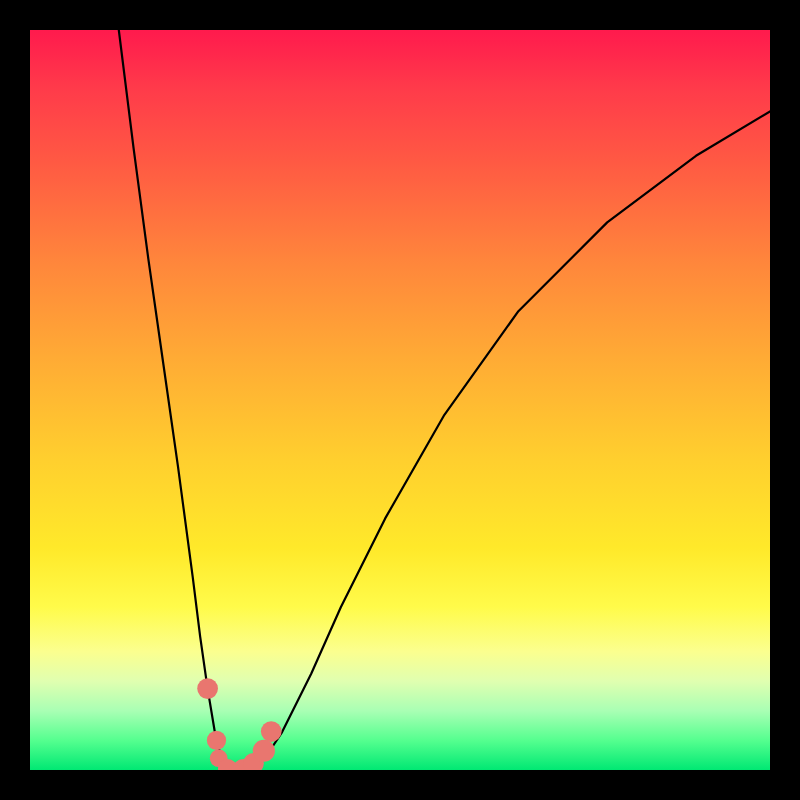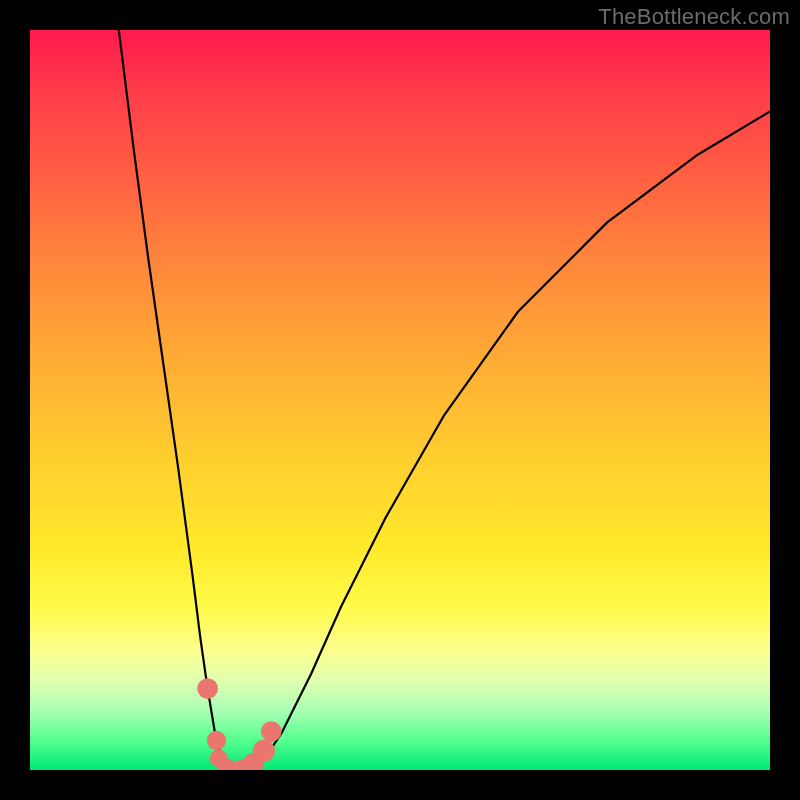--- a/index.html
+++ b/index.html
@@ -58,21 +58,20 @@
   svg.curve {
     position: absolute;
     inset: 0;
   }
 </style>
 </head>
 <body>
 
 <div class="frame">
 
-  <div class="watermark">TheBottleneck.com</div>
 
   <div class="plot">
     <div class="gradient"></div>
     <svg class="curve" viewBox="0 0 740 740" preserveAspectRatio="none">
       <path id="curve-path" fill="none" stroke-width="2.2" stroke-linecap="round" stroke-linejoin="round" d="M88.80 0.00 L103.60 118.40 L118.40 229.40 L133.20 333.00 L148.00 436.60 L162.80 547.60 L170.20 606.80 L177.60 658.60 L185.00 703.00 L192.40 732.60 L199.80 740.00 L207.20 740.00 L222.00 736.30 L236.80 725.20 L251.60 703.00 L281.20 643.80 L310.80 577.20 L355.20 488.40 L414.40 384.80 L488.40 281.20 L577.20 192.40 L666.00 125.80 L740.00 81.40" stroke="#000000"></path>
       <g id="markers">
           <circle cx="177.60" cy="658.60" r="10.36" fill="#e9766f"></circle>
           <circle cx="186.48" cy="710.40" r="9.62" fill="#e9766f"></circle>
           <circle cx="188.70" cy="728.16" r="8.88" fill="#e9766f"></circle>
           <circle cx="197.58" cy="738.52" r="9.62" fill="#e9766f"></circle>

